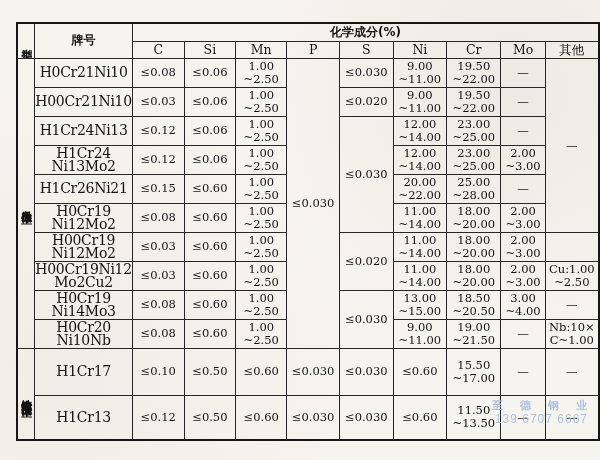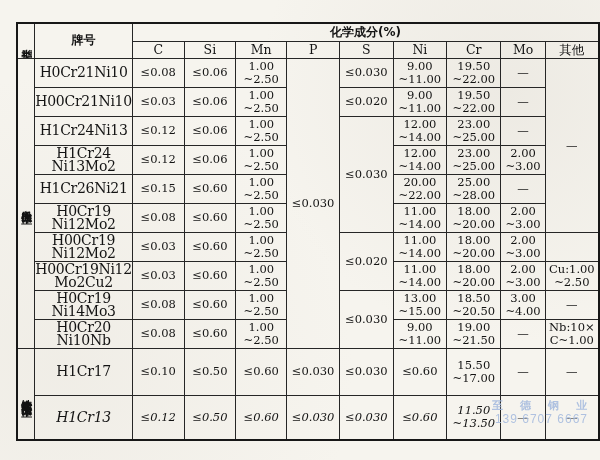--- a/index.html
+++ b/index.html
@@ -332,21 +332,21 @@
           <td data-name="cell-P">≤0.030</td>
           <td data-name="cell-S">≤0.030</td>
           <td data-name="cell-Ni">≤0.60</td>
           <td data-name="cell-Cr">
             <div class="ln">15.50</div>
             <div class="ln">~17.00</div>
           </td>
           <td data-name="cell-Mo">—</td>
           <td data-name="cell-other">—</td>
         </tr>
-        <tr data-name="table-row" style="height: 45px; font-style: italic;">
+        <tr data-name="table-row" style="height: 45px;">
           <td data-name="cell-grade">H1Cr13</td>
           <td data-name="cell-C">≤0.12</td>
           <td data-name="cell-Si">≤0.50</td>
           <td data-name="cell-Mn">≤0.60</td>
           <td data-name="cell-P">≤0.030</td>
           <td data-name="cell-S">≤0.030</td>
           <td data-name="cell-Ni">≤0.60</td>
           <td data-name="cell-Cr">
             <div class="ln">11.50</div>
             <div class="ln">~13.50</div>

